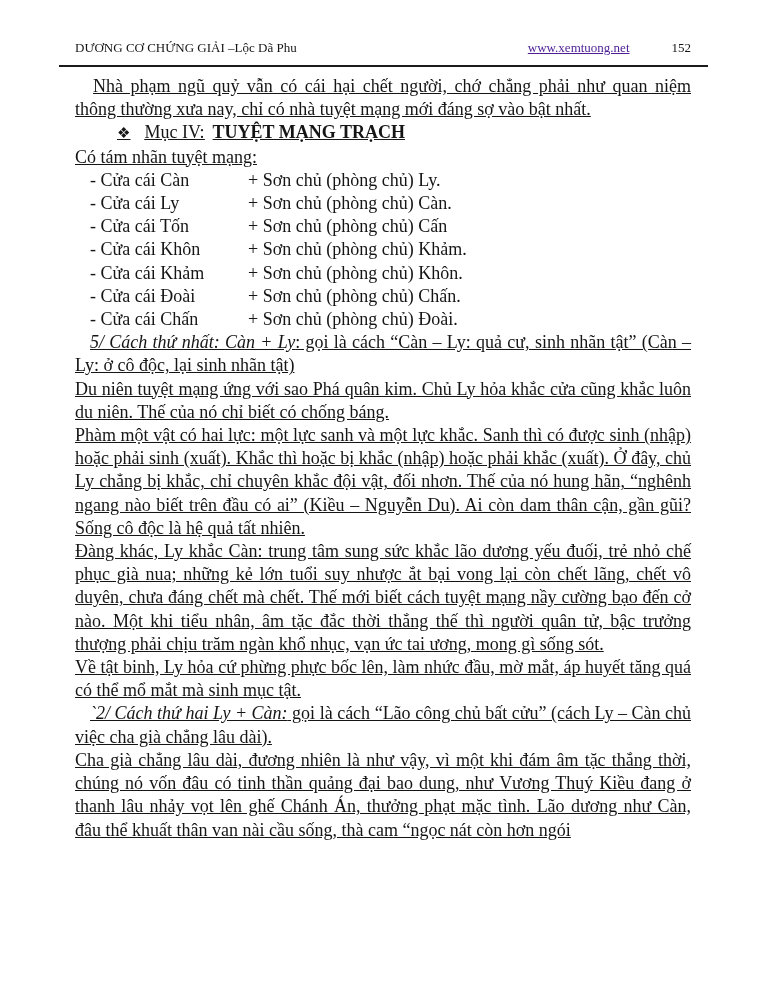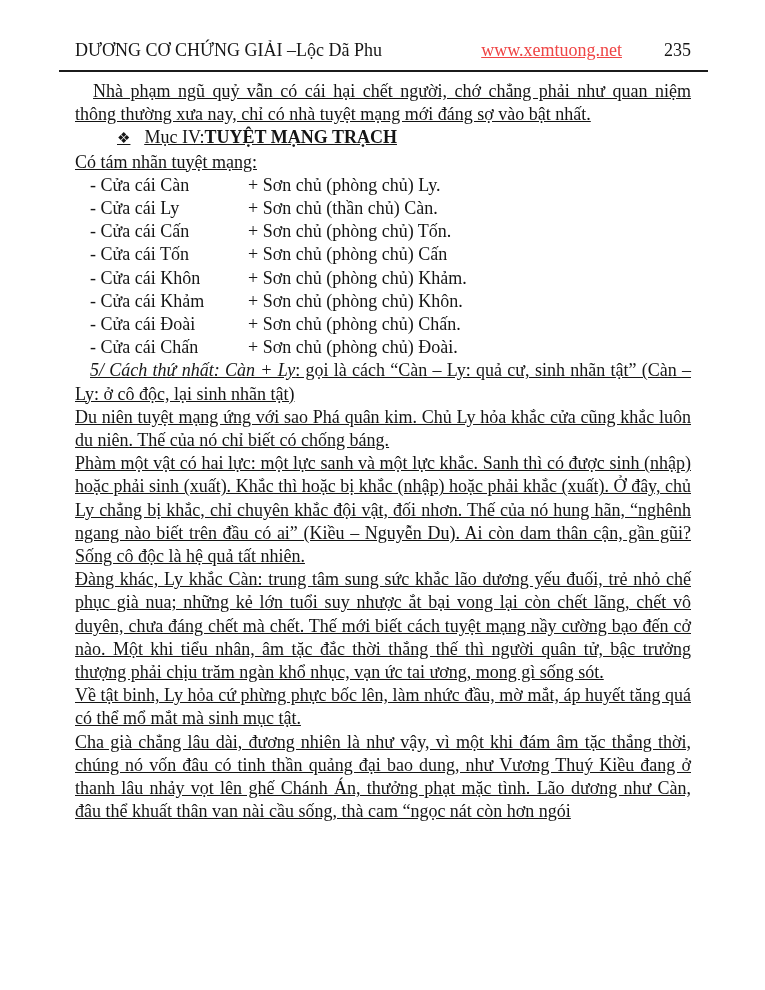--- a/index.html
+++ b/index.html
@@ -4,56 +4,56 @@
 <style>
   html,body{margin:0;padding:0;}
   body{
     width:765px;height:990px;background:#ffffff;
     font-family:"Liberation Serif","DejaVu Serif",serif;
     color:#151515;overflow:hidden;
   }
   .page{box-sizing:border-box;width:765px;height:990px;padding:40px 74px 0 75px;}
 
   
-  .hdr{display:flex;justify-content:space-between;align-items:baseline;font-size:18px;}
+  .hdr{display:flex;justify-content:space-between;align-items:baseline;font-size:13px;}
   .hdr-right{display:flex;align-items:baseline;gap:42px;}
-  .hdr-link{color:#ef4444;text-decoration:underline;cursor:pointer;}
+  .hdr-link{color:#4c1d95;text-decoration:underline;cursor:pointer;}
   .rule{border:0;border-top:2px solid #1b1b1b;margin:9px -17px 0 -16px;}
 
   
   .txt{margin-top:8px;font-size:18px;line-height:23.2px;text-align:justify;}
   .txt p{margin:0;text-decoration:underline;}
   p.indent{text-indent:18px;}
   p.case{text-indent:15px;}
   .it{font-style:italic;}
 
   .sect{margin:0;padding-left:42px;text-indent:0;text-align:left;}
   .sect .bullet{font-size:15px;letter-spacing:0;}
   .sect .label{text-decoration:underline;margin-left:14px;margin-top:28px;}
-  .sect .title{font-weight:bold;}
+  .sect .title{font-weight:bold;margin-left:8px;}
 
   .sub{margin:0;padding-left:35px;text-align:left;}
   .sub .bullet{font-size:14px;}
   .sub .label{text-decoration:underline;margin-left:12px;}
 
   .pairs{padding-left:15px;}
   .pair{display:flex;}
   .pair .door{width:158px;flex:0 0 158px;}
   .pair .main{flex:1;}
 </style>
 </head>
 <body>
 
 <div class="page">
 
   <div class="hdr">
     <span class="hdr-title">DƯƠNG CƠ CHỨNG GIẢI –Lộc Dã Phu</span>
     <span class="hdr-right">
       <a class="hdr-link">www.xemtuong.net</a>
-      <span class="hdr-page">235</span>
+      <span class="hdr-page">152</span>
     </span>
   </div>
   <hr class="rule">
 
   <div class="txt">
 
     <p class="indent">Nhà phạm ngũ quỷ vẫn có cái hại chết người, chớ chẳng phải như quan niệm thông thường xưa nay, chỉ có nhà tuyệt mạng mới đáng sợ vào bật nhất.</p>
 
     <p class="sect">
       <span class="bullet">❖</span><span class="label">Mục IV:</span><span class="title">TUYỆT MẠNG TRẠCH</span>
@@ -61,25 +61,21 @@
 
     <p>Có tám nhãn tuyệt mạng:</p>
 
     <div class="pairs">
       <div class="pair">
         <span class="door">- Cửa cái Càn</span>
         <span class="main">+ Sơn chủ (phòng chủ) Ly.</span>
       </div>
       <div class="pair">
         <span class="door">- Cửa cái Ly</span>
-        <span class="main">+ Sơn chủ (thần chủ) Càn.</span>
-      </div>
-      <div class="pair">
-        <span class="door">- Cửa cái Cấn</span>
-        <span class="main">+ Sơn chủ (phòng chủ) Tốn.</span>
+        <span class="main">+ Sơn chủ (phòng chủ) Càn.</span>
       </div>
       <div class="pair">
         <span class="door">- Cửa cái Tốn</span>
         <span class="main">+ Sơn chủ (phòng chủ) Cấn</span>
       </div>
       <div class="pair">
         <span class="door">- Cửa cái Khôn</span>
         <span class="main">+ Sơn chủ (phòng chủ) Khảm.</span>
       </div>
       <div class="pair">
@@ -102,17 +98,20 @@
     </p>
 
     <p>Du niên tuyệt mạng ứng với sao Phá quân kim. Chủ Ly hỏa khắc cửa cũng khắc luôn du niên. Thế của nó chỉ biết có chống báng.</p>
 
     <p>Phàm một vật có hai lực: một lực sanh và một lực khắc. Sanh thì có được sinh (nhập) hoặc phải sinh (xuất). Khắc thì hoặc bị khắc (nhập) hoặc phải khắc (xuất). Ở đây, chủ Ly chẳng bị khắc, chỉ chuyên khắc đội vật, đối nhơn. Thế của nó hung hãn, “nghênh ngang nào biết trên đầu có ai” (Kiều – Nguyễn Du). Ai còn dam thân cận, gần gũi? Sống cô độc là hệ quả tất nhiên.</p>
 
     <p>Đàng khác, Ly khắc Càn: trung tâm sung sức khắc lão dương yếu đuối, trẻ nhỏ chế phục già nua; những kẻ lớn tuổi suy nhược ắt bại vong lại còn chết lãng, chết vô duyên, chưa đáng chết mà chết. Thế mới biết cách tuyệt mạng nầy cường bạo đến cở nào. Một khi tiểu nhân, âm tặc đắc thời thắng thế thì người quân tử, bậc trưởng thượng phải chịu trăm ngàn khổ nhục, vạn ức tai ương, mong gì sống sót.</p>
 
     <p>Về tật binh, Ly hỏa cứ phừng phực bốc lên, làm nhức đầu, mờ mắt, áp huyết tăng quá có thể mổ mắt mà sinh mục tật.</p>
 
+    <p class="case">
+      <span class="it">`2/ Cách thứ hai Ly + Càn:</span><span> gọi là cách “Lão công chủ bất cửu” (cách Ly – Càn chủ việc cha già chẳng lâu dài).</span>
+    </p>
 
     <p>Cha già chẳng lâu dài, đương nhiên là như vậy, vì một khi đám âm tặc thắng thời, chúng nó vốn đâu có tinh thần quảng đại bao dung, như Vương Thuý Kiều đang ở thanh lâu nhảy vọt lên ghế Chánh Án, thưởng phạt mặc tình. Lão dương như Càn, đâu thể khuất thân van nài cầu sống, thà cam “ngọc nát còn hơn ngói</p>
 
   </div>
 </div>
 
 </body></html>

